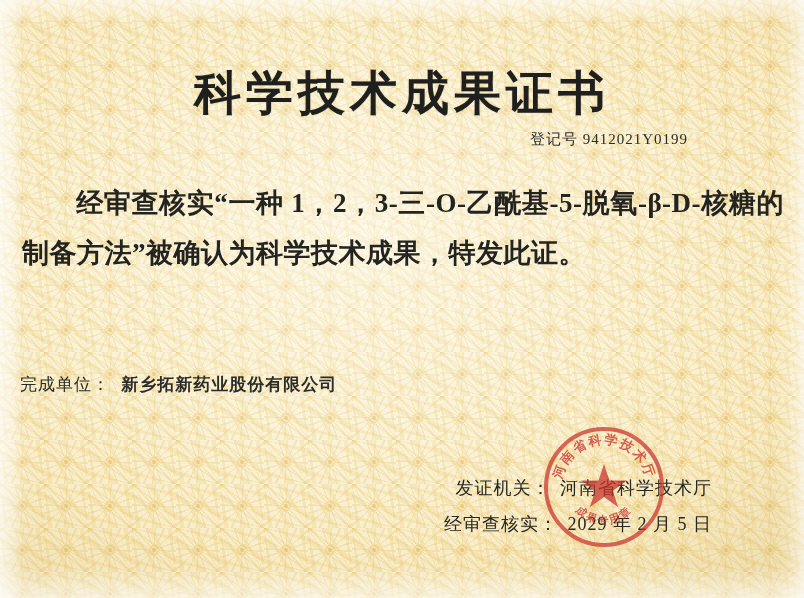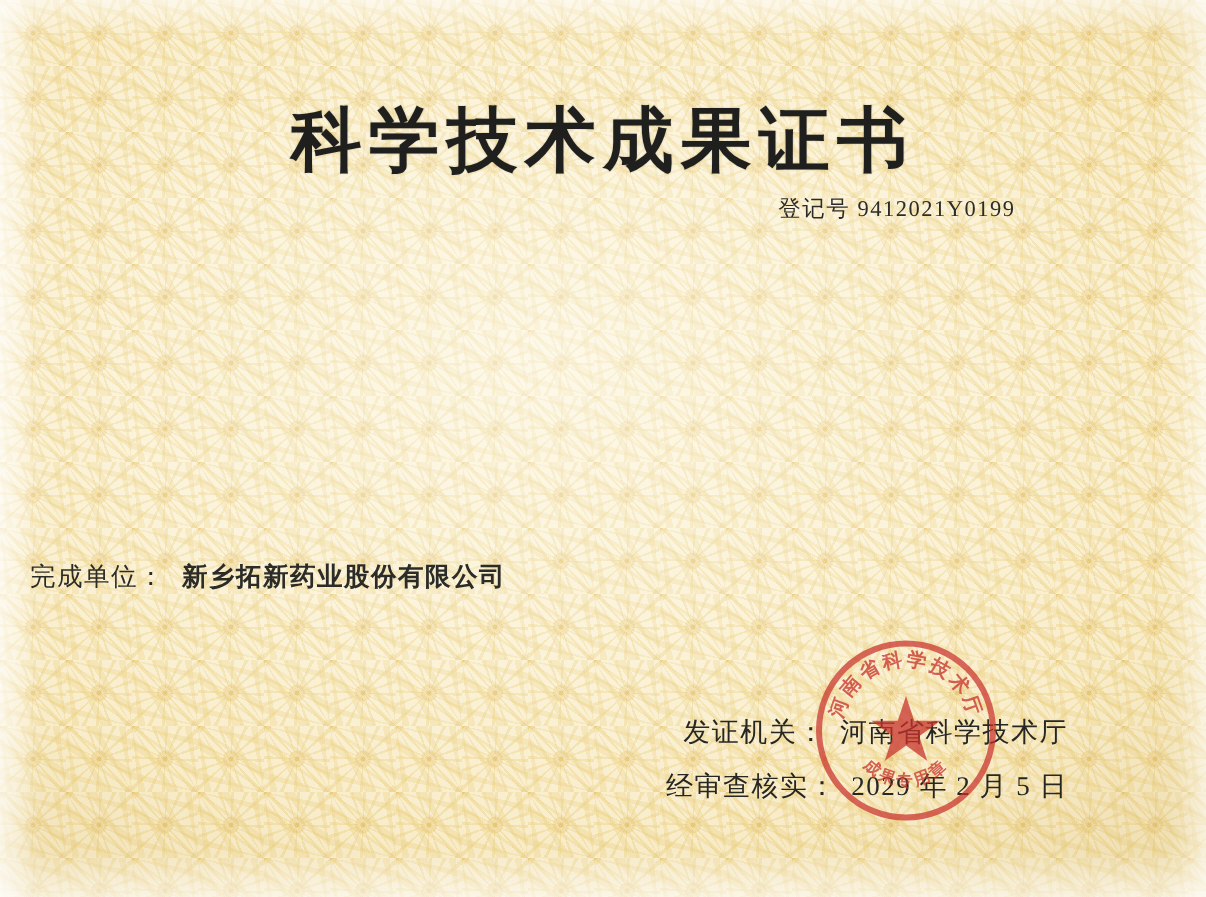--- a/index.html
+++ b/index.html
@@ -88,21 +88,21 @@
     font-weight: bold;
     font-size: 47px;
     letter-spacing: 5px;
     color: #1f1f1d;
     text-shadow: 0 0 1px rgba(60,50,20,0.35);
   }
 
   .reg-no {
     position: absolute;
     top: 130px;
-    right: 127px;
+    right: 116px;
     font-size: 15px;
     letter-spacing: 1px;
     color: #2b2b28;
     font-family: "Liberation Serif", serif;
   }
 
   .body-text {
     position: absolute;
     top: 178px;
     left: 22px;
@@ -168,20 +168,21 @@
 
   <div class="content">
 
     <div class="title">科学技术成果证书</div>
 
     <div class="reg-no">
       <span>登记号</span>
       <span>9412021Y0199</span>
     </div>
 
+    <div class="body-text"><span class="indent"></span><span>经审查核实“一种 1，2，3-三-O-乙酰基-5-脱氧-β-D-核糖的制备方法”被确认为科学技术成果，特发此证。</span></div>
 
     <div class="unit-line">
       <span class="label">完成单位：</span>
       <span class="value">新乡拓新药业股份有限公司</span>
     </div>
 
     <div class="issuer-block">
       <div class="row">
         <span class="label">发证机关：</span>
         <span class="value">河南省科学技术厅</span>

